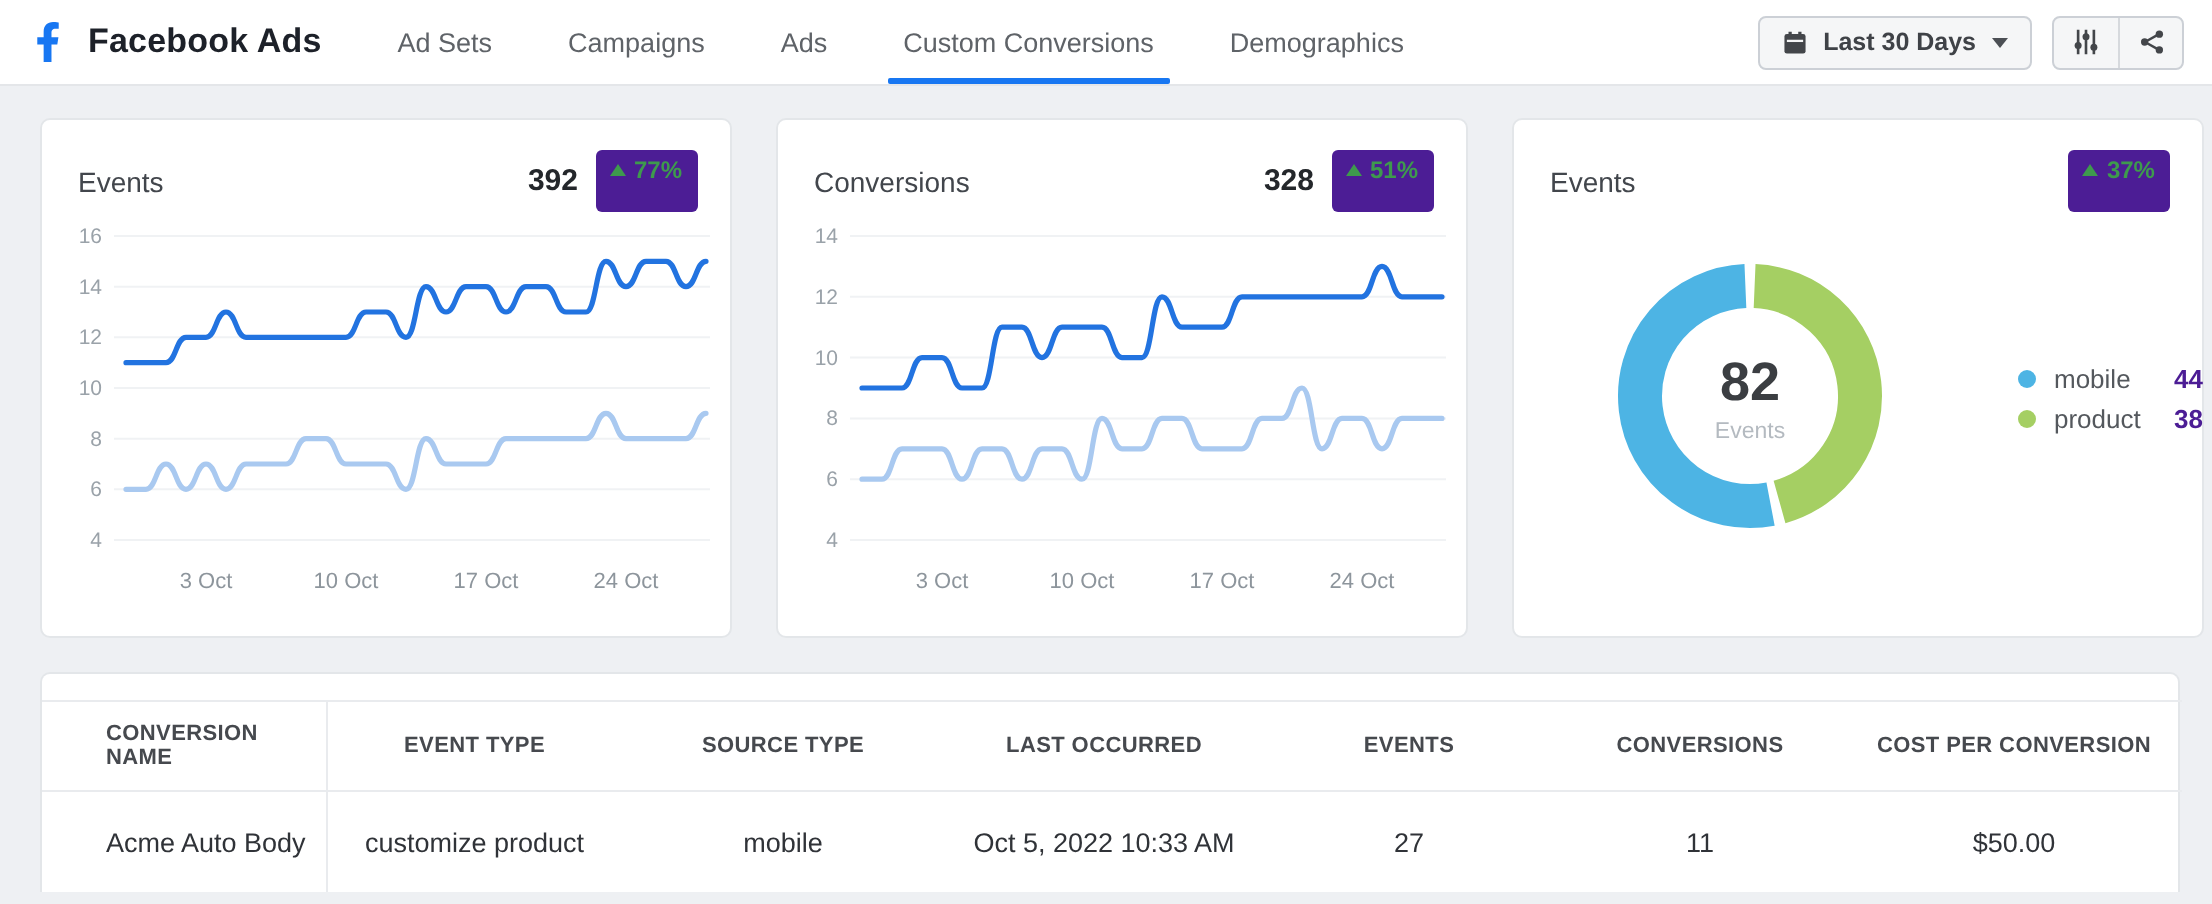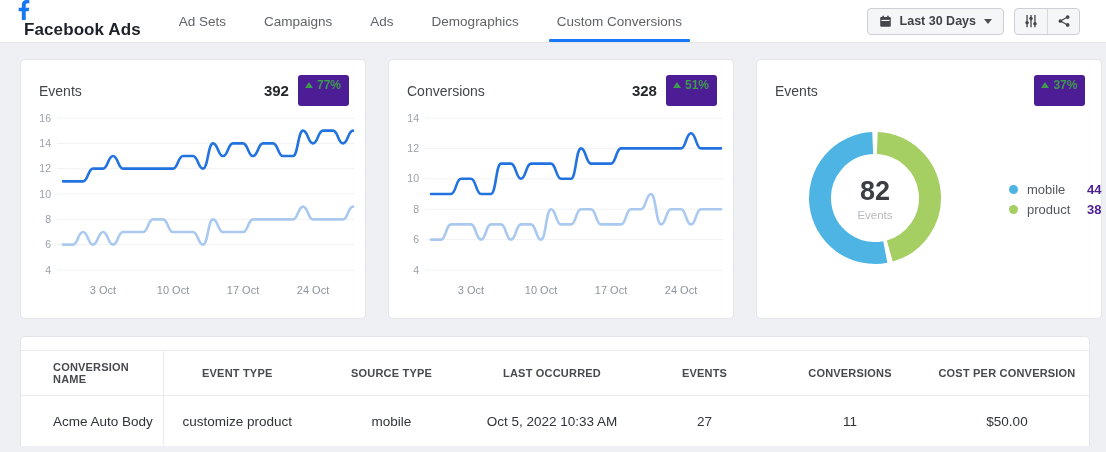--- a/index.html
+++ b/index.html
@@ -2,29 +2,29 @@
 <html style="--accent: #1877f2;"><head>
 <meta charset="utf-8">
 <style>
   * { margin:0; padding:0; box-sizing:border-box; }
   html,body { width:1106px; height:452px; overflow:hidden;
     font-family:"Liberation Sans", sans-serif; background:#eef0f3; }
 
   
   .topbar { height:43px; background:#ffffff; display:flex; align-items:stretch;
     padding-left:14px; border-bottom:1px solid #e4e6e9; position:relative; }
-  .brand { display:flex; align-items:flex-start;flex-direction:column; }
+  .brand { display:flex; align-items:center; }
   .fb-logo { width:20px; height:20px; display:block; }
   .app-title { font-size:17px; font-weight:bold; color:#1d2129; margin-left:10px; letter-spacing:.1px; }
   .tabs { display:flex; margin-left:32px; }
   .tab { display:flex; align-items:center; padding:0 6px; margin-right:26px;
     font-size:13.5px; color:#5f6368; position:relative; cursor:pointer; white-space:nowrap; }
   .tab.active::after { content:""; position:absolute; left:-2px; right:-2px; bottom:0;
     height:3px; background:var(--accent,#1877f2); border-radius:1px; }
-  .topbar-right { margin-left:auto; display:flex; align-items:center; padding-right:26px; gap:10px;border-radius:20px; }
+  .topbar-right { margin-left:auto; display:flex; align-items:center; padding-right:14px; gap:10px;border-radius:20px; }
   .btn { background:#f5f6f7; border:1px solid #ccd0d6; border-radius:4px; height:27px;
     display:inline-flex; align-items:center; cursor:pointer; }
   .date-btn { padding:0 11px; gap:8px; }
   .date-btn .label { font-size:12.5px; color:#3f4247; font-weight:bold; }
   .caret-down { width:0; height:0; border-left:4px solid transparent; border-right:4px solid transparent;
     border-top:5px solid #4b4f54; }
   .icon-group { overflow:hidden; padding:0; }
   .icon-btn { width:32px; height:25px; display:flex; align-items:center; justify-content:center; cursor:pointer; }
   .icon-btn + .icon-btn { border-left:1px solid #d6d9dd; }
 
@@ -77,22 +77,22 @@
   <div class="brand">
     <svg class="fb-logo" viewBox="0 0 320 512">
       <path fill="#1877f2" d="M279.14 288l14.22-92.66h-88.91v-60.13c0-25.35 12.42-50.06 52.24-50.06h40.42V6.26S260.43 0 225.36 0c-73.22 0-121.08 44.38-121.08 124.72v70.62H22.89V288h81.39v224h100.17V288z"></path>
     </svg>
     <span class="app-title">Facebook Ads</span>
   </div>
   <nav class="tabs" id="tabs">
       <div class="tab">Ad Sets</div>
       <div class="tab">Campaigns</div>
       <div class="tab">Ads</div>
+      <div class="tab active">Custom Conversions</div>
       <div class="tab">Demographics</div>
-      <div class="tab active">Custom Conversions</div>
     </nav>
   <div class="topbar-right">
     <button class="btn date-btn">
       <svg width="13" height="13" viewBox="0 0 16 16">
         <path fill="#43464a" d="M4 1h2v2H4zM10 1h2v2h-2z"></path>
         <rect x="1.5" y="2.5" width="13" height="12" rx="1.5" fill="#43464a"></rect>
         <rect x="3" y="6" width="10" height="1.4" fill="#f5f6f7"></rect>
       </svg>
       <span class="label">Last 30 Days</span>
       <span class="caret-down"></span>

